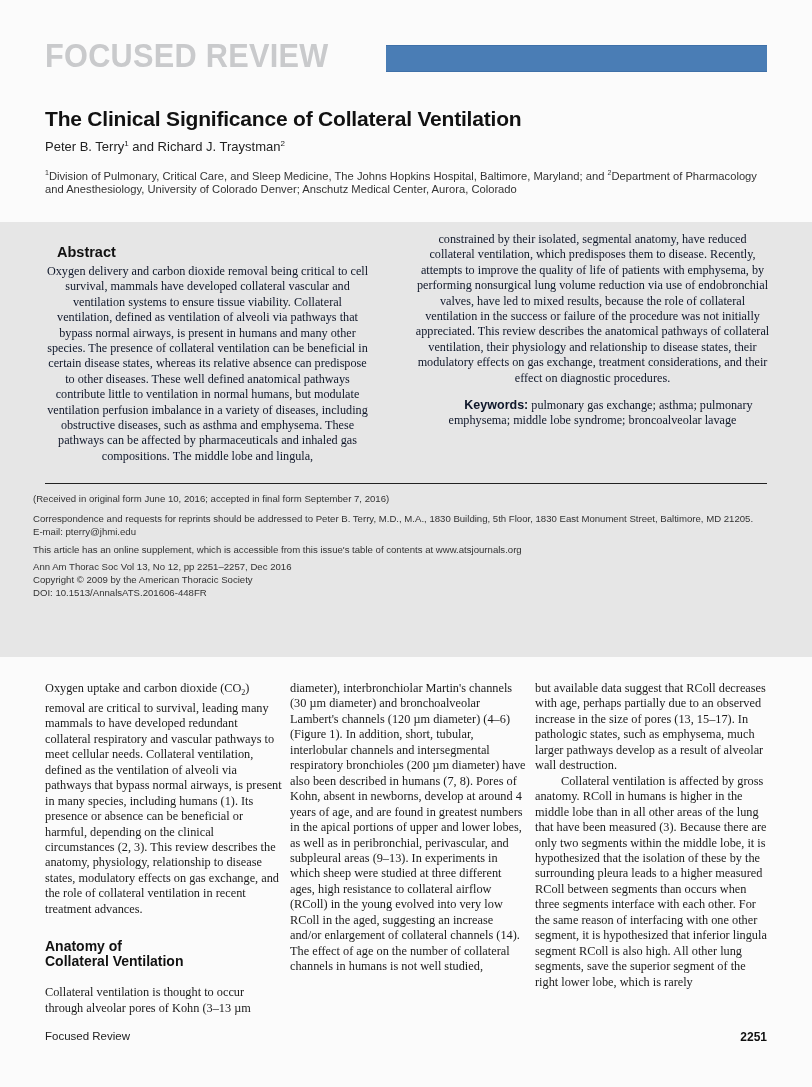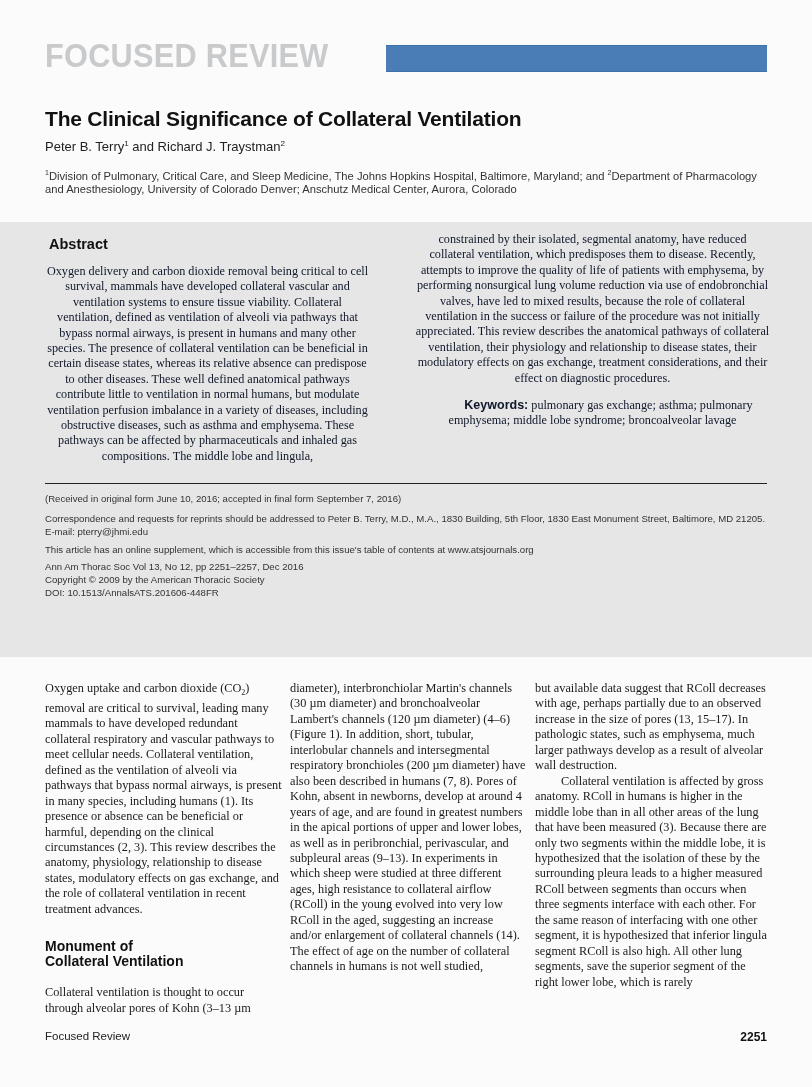--- a/index.html
+++ b/index.html
@@ -56,21 +56,21 @@
   .keywords { margin-top: 12px; }
   .keywords .kw-label {
     font-family: "Liberation Sans", sans-serif; font-weight: bold; font-size: 12.5px; padding-left: 32px;
   }
 
   .meta-rule {
     position: absolute; left: 45px; top: 483px; width: 722px; height: 0;
     border-top: 1.5px solid #222;
   }
   .meta {
-    position: absolute; left: 45px; width: 725px;
+    position: absolute; left: 33px; width: 725px;
     font-family: "Liberation Sans", sans-serif; font-size: 9.6px; line-height: 12.8px; color: #333;
   }
   .meta.received { top: 493px; }
   .meta.corr { top: 513px; }
   .meta.supp { top: 544px; }
   .meta.citation { top: 561px; }
 
   
   .body-col {
     position: absolute; top: 681px; font-size: 12.3px; line-height: 15.45px; color: #1a1a1a;
@@ -103,21 +103,21 @@
 
 <h1 class="article-title" style="margin:0;">The Clinical Significance of Collateral Ventilation</h1>
 <div class="authors">
   <span>Peter B. Terry</span><sup>1</sup><span style="white-space:pre;"> and </span><span>Richard J. Traystman</span><sup>2</sup>
 </div>
 <div class="affiliations">
   <sup>1</sup><span>Division of Pulmonary, Critical Care, and Sleep Medicine, The Johns Hopkins Hospital, Baltimore, Maryland; and </span><sup>2</sup><span>Department of Pharmacology and Anesthesiology, University of Colorado Denver; Anschutz Medical Center, Aurora, Colorado</span>
 </div>
 
 <div class="abstract-band"></div>
-<h2 class="abstract-heading" style="margin:4px;">Abstract</h2>
+<h2 class="abstract-heading" style="margin:12px;">Abstract</h2>
 <div class="abstract-col left">Oxygen delivery and carbon dioxide removal being critical to cell survival, mammals have developed collateral vascular and ventilation systems to ensure tissue viability. Collateral ventilation, defined as ventilation of alveoli via pathways that bypass normal airways, is present in humans and many other species. The presence of collateral ventilation can be beneficial in certain disease states, whereas its relative absence can predispose to other diseases. These well defined anatomical pathways contribute little to ventilation in normal humans, but modulate ventilation perfusion imbalance in a variety of diseases, including obstructive diseases, such as asthma and emphysema. These pathways can be affected by pharmaceuticals and inhaled gas compositions. The middle lobe and lingula,</div>
 <div class="abstract-col right">
   <div>constrained by their isolated, segmental anatomy, have reduced collateral ventilation, which predisposes them to disease. Recently, attempts to improve the quality of life of patients with emphysema, by performing nonsurgical lung volume reduction via use of endobronchial valves, have led to mixed results, because the role of collateral ventilation in the success or failure of the procedure was not initially appreciated. This review describes the anatomical pathways of collateral ventilation, their physiology and relationship to disease states, their modulatory effects on gas exchange, treatment considerations, and their effect on diagnostic procedures.</div>
   <div class="keywords">
     <span class="kw-label">Keywords:</span>
     <span>pulmonary gas exchange; asthma; pulmonary emphysema; middle lobe syndrome; broncoalveolar lavage</span>
   </div>
 </div>
 
 <div class="meta-rule"></div>
@@ -126,21 +126,21 @@
 <div class="meta supp">This article has an online supplement, which is accessible from this issue's table of contents at www.atsjournals.org</div>
 <div class="meta citation">
   <div>Ann Am Thorac Soc Vol 13, No 12, pp 2251–2257, Dec 2016</div>
   <div>Copyright © 2009 by the American Thoracic Society</div>
   <div>DOI: 10.1513/AnnalsATS.201606-448FR</div>
 </div>
 
 <div class="body-col c1">
   <p><span>Oxygen uptake and carbon dioxide (CO</span><sub>2</sub><span>) removal are critical to survival, leading many mammals to have developed redundant collateral respiratory and vascular pathways to meet cellular needs. Collateral ventilation, defined as the ventilation of alveoli via pathways that bypass normal airways, is present in many species, including humans (1). Its presence or absence can be beneficial or harmful, depending on the clinical circumstances (2, 3). This review describes the anatomy, physiology, relationship to disease states, modulatory effects on gas exchange, and the role of collateral ventilation in recent treatment advances.</span></p>
   <div class="section-heading">
-    <div>Monument of</div>
+    <div>Anatomy of</div>
     <div>Collateral Ventilation</div>
   </div>
   <p>Collateral ventilation is thought to occur through alveolar pores of Kohn (3–13 µm</p>
 </div>
 
 <div class="body-col c2">
   <p>diameter), interbronchiolar Martin's channels (30 µm diameter) and bronchoalveolar Lambert's channels (120 µm diameter) (4–6) (Figure 1). In addition, short, tubular, interlobular channels and intersegmental respiratory bronchioles (200 µm diameter) have also been described in humans (7, 8). Pores of Kohn, absent in newborns, develop at around 4 years of age, and are found in greatest numbers in the apical portions of upper and lower lobes, as well as in peribronchial, perivascular, and subpleural areas (9–13). In experiments in which sheep were studied at three different ages, high resistance to collateral airflow (RColl) in the young evolved into very low RColl in the aged, suggesting an increase and/or enlargement of collateral channels (14). The effect of age on the number of collateral channels in humans is not well studied,</p>
 </div>
 
 <div class="body-col c3">

